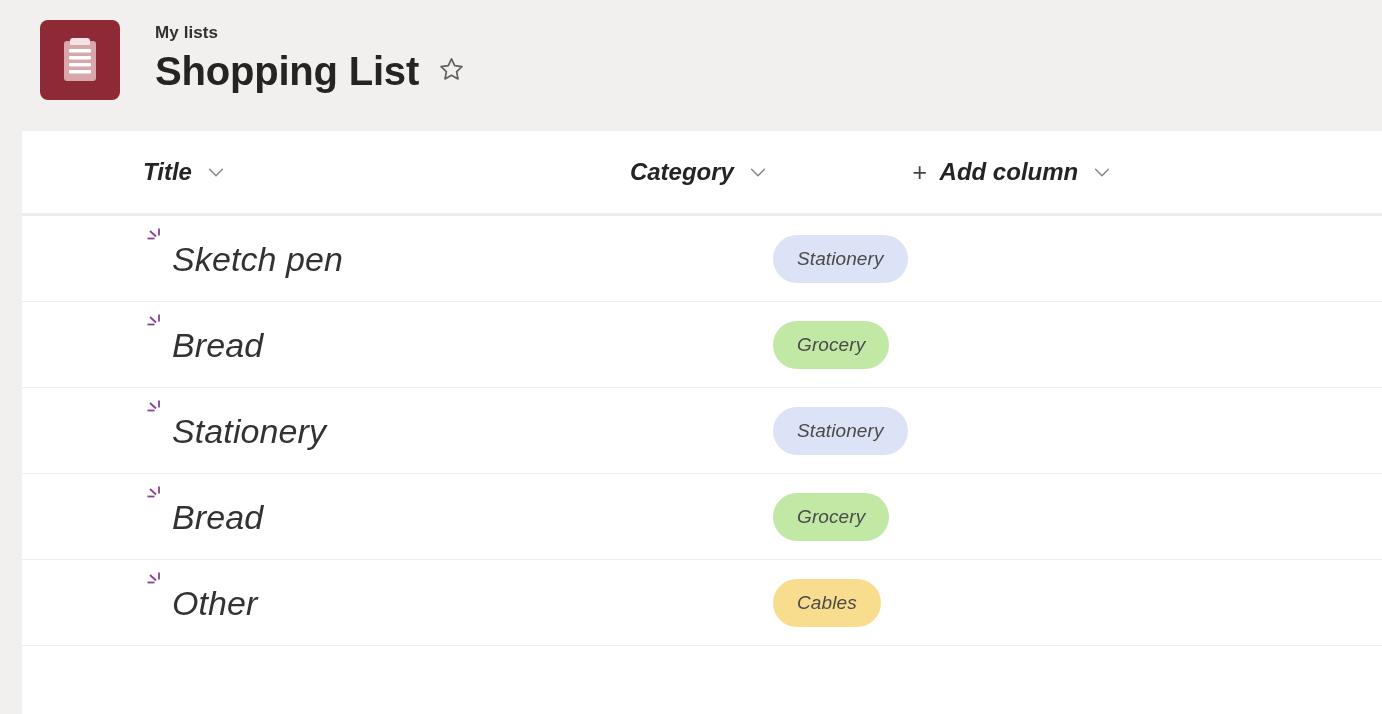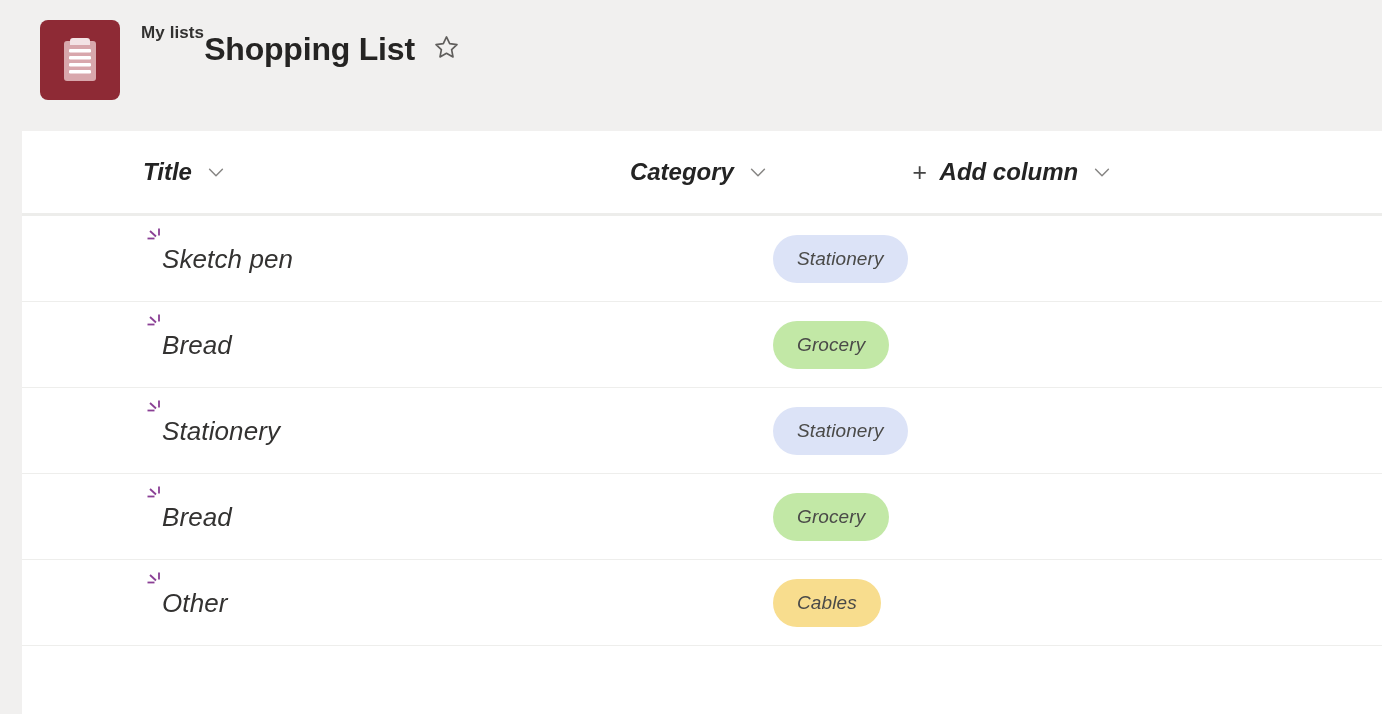--- a/index.html
+++ b/index.html
@@ -30,38 +30,39 @@
     border-radius: 8px;
     background: #8e2a35;
     display: flex;
     align-items: center;
     justify-content: center;
     flex: 0 0 auto;
   }
   .list-icon-tile svg { display: block; }
 
   .header-text {
-    margin-left: 21px;
-    display: flex;
+    margin-left: 35px;
+    display: flex;
+    flex-direction: column;
     padding-top: 2px;
   }
   .breadcrumb {
     font-size: 17px;
     font-weight: bold;
     color: #323130;
     letter-spacing: 0.1px;
     line-height: 22px;
   }
   .title-row {
     display: flex;
     align-items: center;
     margin-top: 7px;
   }
   .page-title {
-    font-size: 32px;
+    font-size: 40px;
     font-weight: bold;
     color: #252423;
     line-height: 40px;
     letter-spacing: -0.2px;
   }
   .favorite-star {
     margin-left: 18px;
     display: flex;
     align-items: center;
     justify-content: center;
@@ -130,25 +131,25 @@
     position: relative;
   }
   .new-sparkle {
     position: absolute;
     left: 3px;
     top: -16px;
     width: 22px;
     height: 22px;
   }
   .title-text {
-    font-size: 26px;
+    font-size: 34px;
     color: #333231;
     line-height: 32px;
     letter-spacing: 0.1px;
-    margin-left: 19px;
+    margin-left: 29px;
   }
 
   .cell-category {
     display: flex;
     align-items: center;
   }
   .pill {
     display: inline-flex;
     align-items: center;
     justify-content: center;

